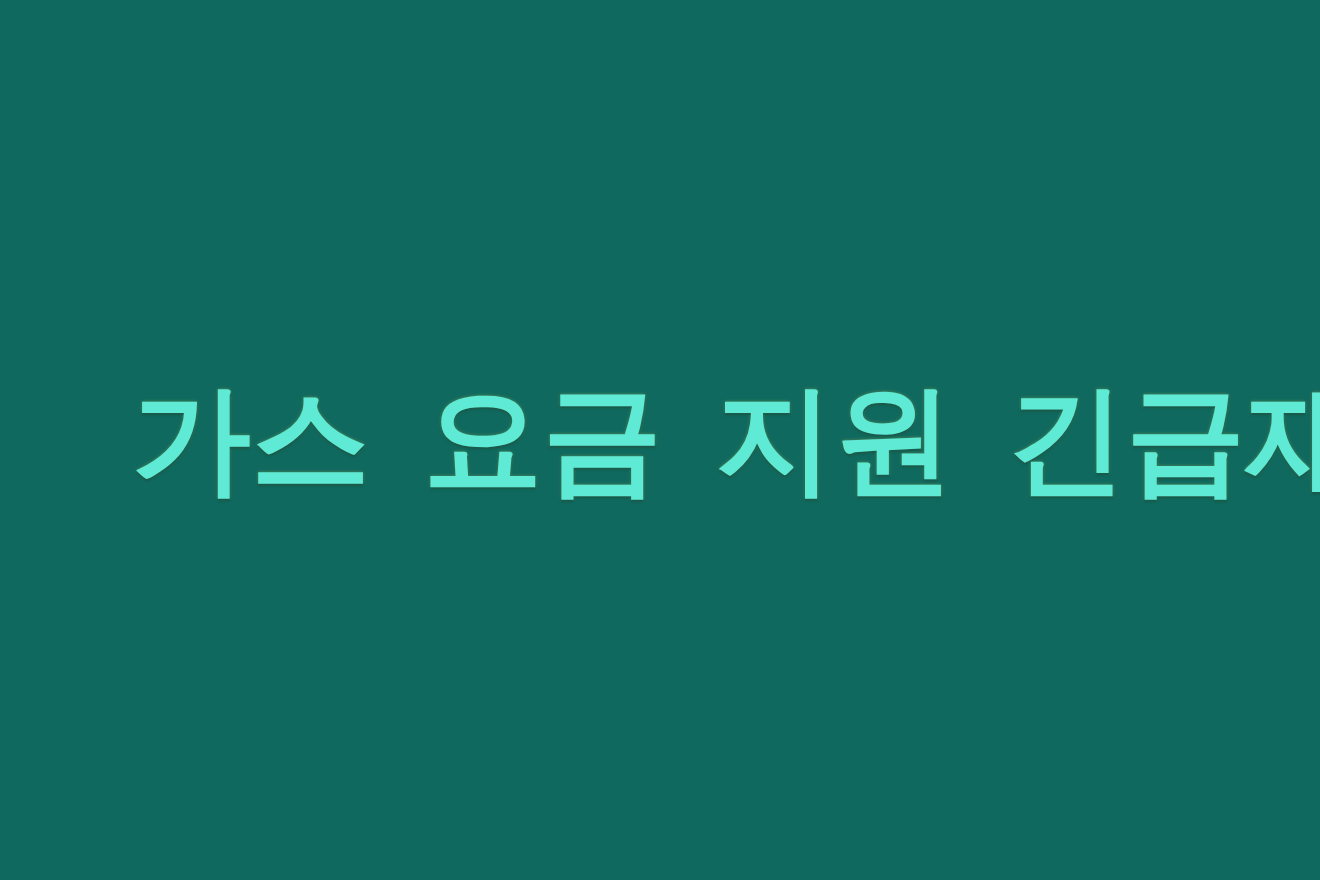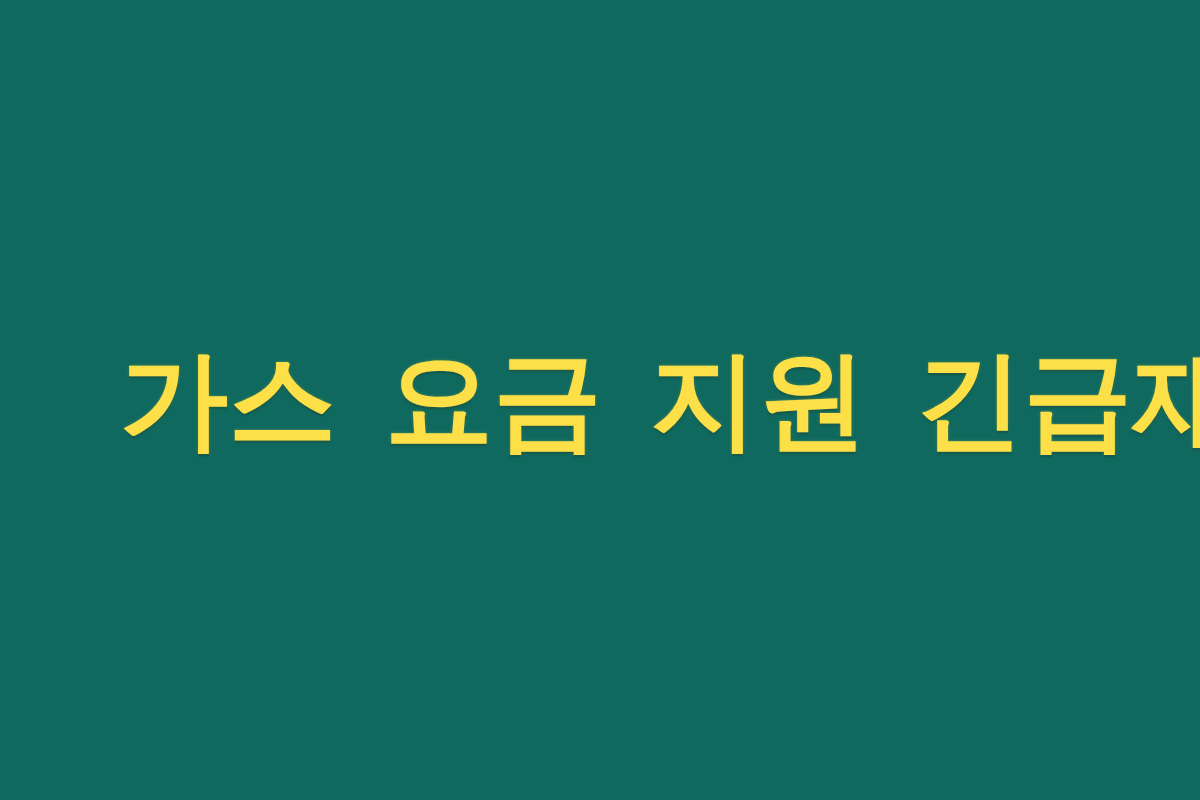--- a/index.html
+++ b/index.html
@@ -54,17 +54,17 @@
 
   .headline .line-2 {
     margin-top: 4px;
   }
 </style>
 </head>
 <body>
 
 <div class="banner" style="background: rgb(16, 105, 95);">
 
-  <h1 class="headline" style="color: #fde047;">
+  <h1 class="headline" style="color: #5eead4;">
     <span class="line line-1">가스 요금 지원 긴급재</span>
   </h1>
 
 </div>
 
 </body></html>

